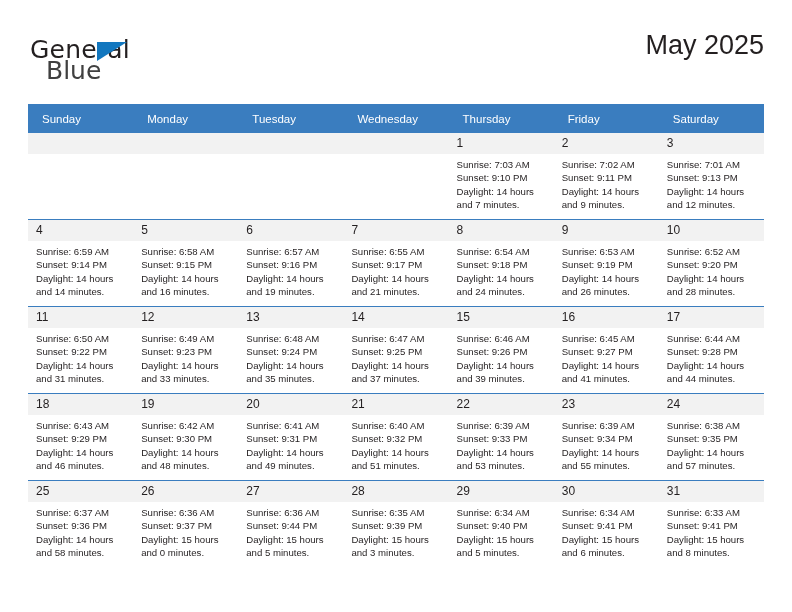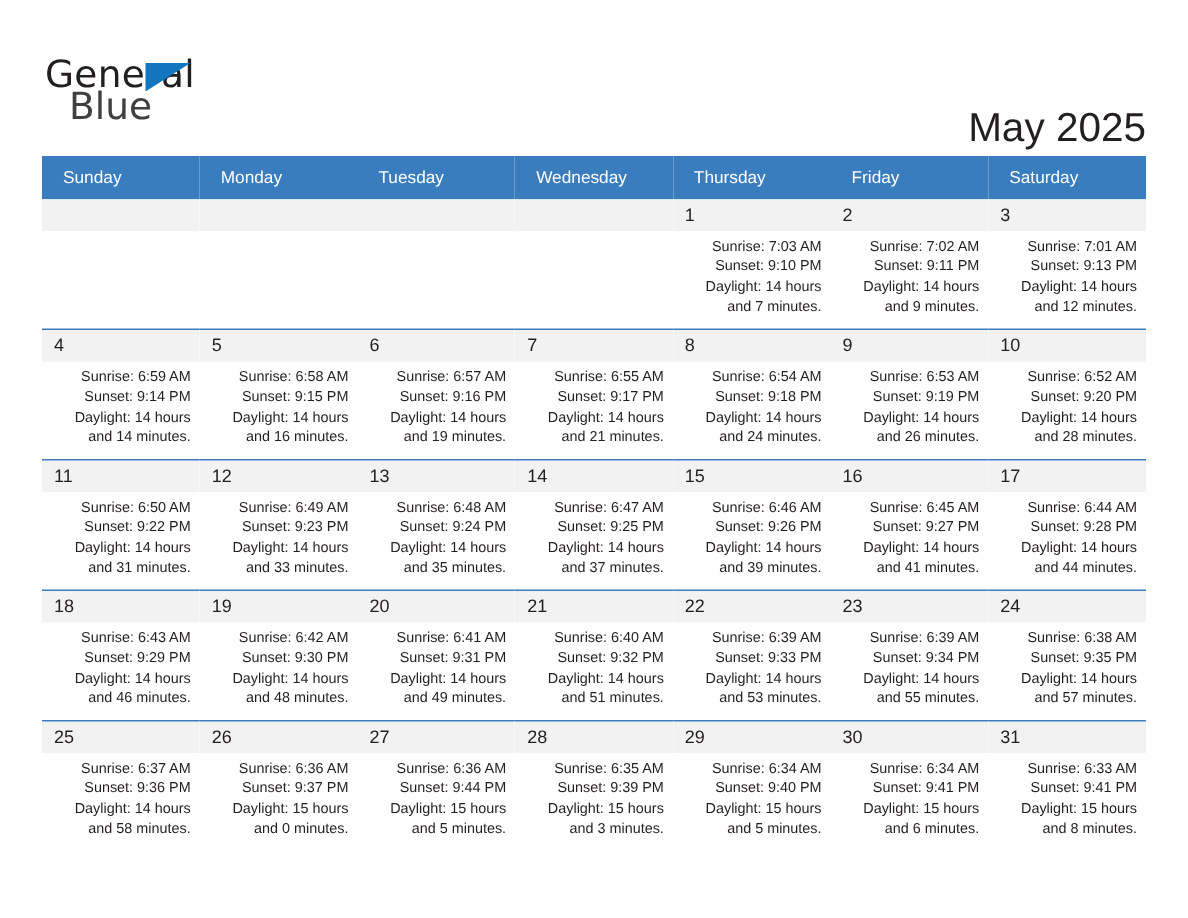--- a/index.html
+++ b/index.html
@@ -63,21 +63,20 @@
     color: #404040;
     font-family: "DejaVu Sans", sans-serif;
     line-height: 28px;
     text-align: right;
   }
   .titles {
     position: absolute;
     right: 0;
     top: 0;
     text-align: left;
-    margin-top: 40px;
   }
   .cal-title {
     font-size: 27px;
     color: #231f20;
     line-height: 34px;
     white-space: nowrap;
   }
   .cal-subtitle {
     font-size: 14.5px;
     color: #231f20;
@@ -127,21 +126,20 @@
   }
   .daynum.empty {
     color: transparent;
   }
   .info {
     display: block;
     padding: 4px 6px 0 8px;
     font-size: 9.6px;
     line-height: 13.3px;
     color: #231f20;
-    text-align: right;
   }
   .info span {
     display: block;
     white-space: nowrap;
   }
 </style>
 </head>
 <body>
 
 <div class="page">

